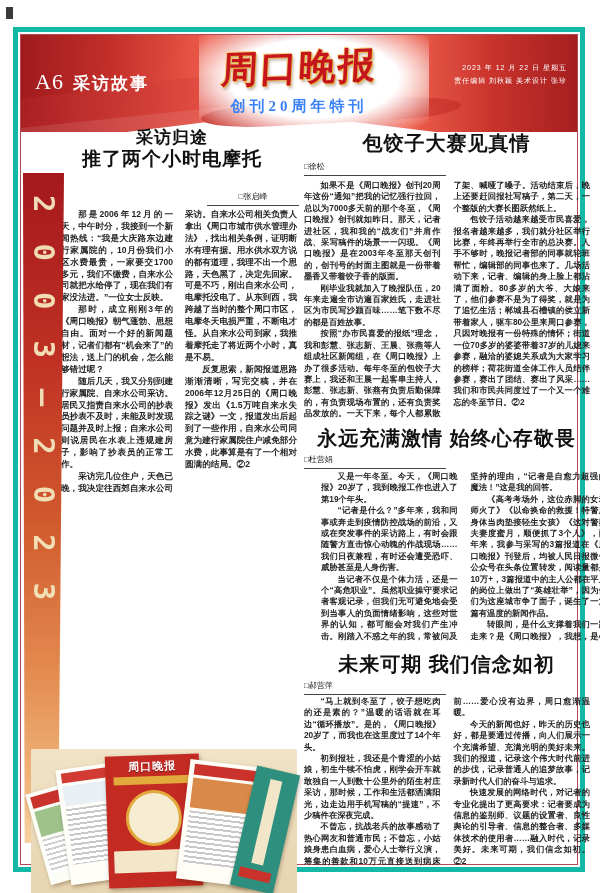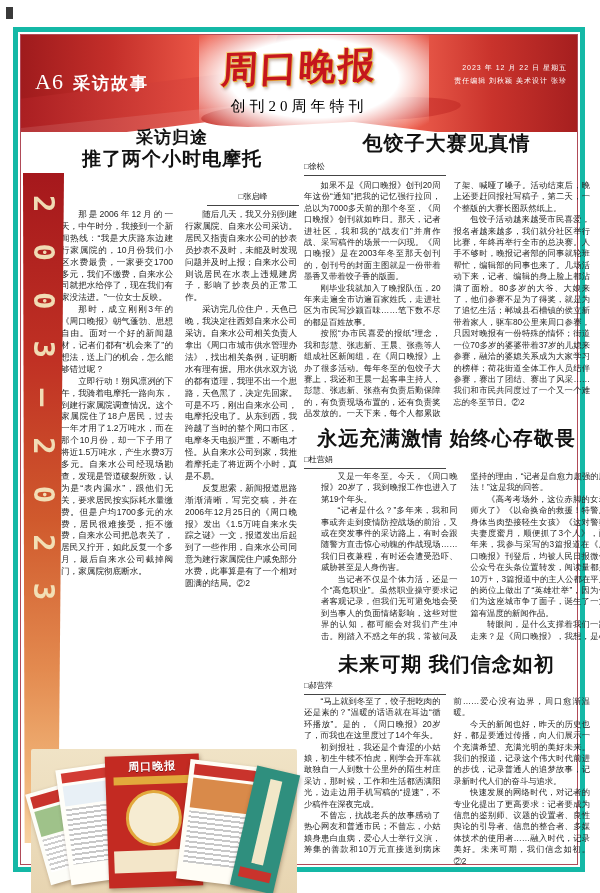--- a/index.html
+++ b/index.html
@@ -26,37 +26,37 @@
   .hdr-white { position:absolute; left:178px; top:0; width:230px; height:97px; z-index:2;
     background:radial-gradient(ellipse at 50% 45%, #fff 52%, rgba(255,255,255,0) 92%); }
   .section-label { position:absolute; left:14px; top:34px; z-index:3; color:#fff; display:flex; align-items:baseline; gap:9px; }
   .section-code { font-family:"Liberation Serif", serif; font-size:22px; letter-spacing:1px; }
   .section-name { font-size:17px; font-weight:bold; letter-spacing:2px; }
   .masthead { position:absolute; left:50%; top:8px; transform:translateX(-50%) rotate(-2deg) skewX(-5deg);
     z-index:3; font-family:"DejaVu Serif", serif; font-weight:bold; font-size:37px; letter-spacing:2px;
     color:#c5161d; white-space:nowrap;
     text-shadow:1px 1px 0 #e8b43a, -1px -1px 0 #f3cf7a, 2px 3px 3px rgba(90,40,0,.35); }
   .edition-sub { position:absolute; left:50%; top:62px; transform:translateX(-50%); z-index:3;
-    font-size:15px; font-weight:normal; letter-spacing:4px; color:#000000; white-space:nowrap;
+    font-size:15px; font-weight:bold; letter-spacing:4px; color:#3b82f6; white-space:nowrap;
     font-family:"Liberation Serif", serif; }
   .dateblock { position:absolute; right:10px; top:26px; z-index:3; text-align:right;
     color:#fff; font-size:7px; line-height:13px; letter-spacing:1px; }
 
   
   .side-banner { position:absolute; left:2px; top:138px; width:41px; height:670px; z-index:1;
     background:linear-gradient(180deg,#a5181c 0%,#c03124 28%,#d05a2d 52%,#e38a4f 74%,#f0b377 90%,#f7d3a2 100%);
     clip-path:polygon(0 0,100% 0,86% 100%,4% 100%); }
   .side-banner-text { position:absolute; left:4px; top:22px; writing-mode:vertical-rl; text-orientation:sideways;
     font-family:"DejaVu Sans Mono", monospace; font-weight:bold; font-size:29px; letter-spacing:31px;
     color:#f4e6bd; opacity:.95; }
 
   
   .headline { position:absolute; text-align:center; font-weight:bold; color:#111; line-height:1.2; letter-spacing:1px; }
   .byline { position:absolute; font-size:8px; color:#111; padding-bottom:3px; border-bottom:1.5px solid #444; }
-  .body-cols { position:absolute; overflow:hidden; text-align:justify; color:#262626; }
+  .body-cols { position:absolute; overflow:hidden; text-align:justify; color:#262626;font-weight:bold; }
   .body-cols p { text-indent:2em; }
   
   .a1-hl { left:25px; top:93px; width:252px; font-size:17px; }
   .a1-hl .l2 { font-size:19px; }
   .a1-by { left:186px; top:156px; width:92px; text-align:center; }
   .a1-body { left:40px; top:174px; width:236px; height:540px;
     column-count:2; column-gap:12px; font-size:8.6px; line-height:11.9px; }
   
   .a2-hl { left:282px; top:96px; width:287px; font-size:20px; }
   .a2-by { left:283px; top:126px; width:142px; }
@@ -130,21 +130,20 @@
     </div>
 
     <div class="headline a1-hl">
       <div>采访归途</div>
       <div class="l2">推了两个小时电摩托</div>
     </div>
     <div class="byline a1-by">□张启峰</div>
     <div class="body-cols a1-body">
       <p>那是2006年12月的一天，中午时分，我接到一个新闻热线：“我是大庆路东边建行家属院的，10月份我们小区水费最贵，一家要交1700多元，我们不缴费，自来水公司就把水给停了，现在我们有家没法进。”一位女士反映。</p>
       <p>那时，成立刚刚3年的《周口晚报》朝气蓬勃、思想自由。面对一个好的新闻题材，记者们都有“机会来了”的想法，送上门的机会，怎么能够错过呢？</p>
-      <p>立即行动！朔风凛冽的下午，我骑着电摩托一路向东，到建行家属院调查情况。这个家属院住了18户居民，过去一年才用了1.2万吨水，而在那个10月份，却一下子用了将近1.5万吨水，产生水费3万多元。自来水公司经现场勘查，发现是管道破裂所致，认为是“表内漏水”，跟他们无关，要求居民按实际耗水量缴费。但是户均1700多元的水费，居民很难接受，拒不缴费，自来水公司把总表关了，居民又拧开，如此反复一个多月，最后自来水公司截掉阀门，家属院彻底断水。</p>
       <p>随后几天，我又分别到建行家属院、自来水公司采访。居民又指责自来水公司的抄表员抄表不及时，未能及时发现问题并及时上报；自来水公司则说居民在水表上违规建房子，影响了抄表员的正常工作。</p>
       <p>采访完几位住户，天色已晚，我决定往西郊自来水公司采访。自来水公司相关负责人拿出《周口市城市供水管理办法》，找出相关条例，证明断水有理有据。用水供水双方说的都有道理，我理不出一个思路，天色黑了，决定先回家。可是不巧，刚出自来水公司，电摩托没电了。从东到西，我跨越了当时的整个周口市区，电摩冬天电损严重，不断电才怪。从自来水公司到家，我推着摩托走了将近两个小时，真是不易。</p>
       <p>反复思索，新闻报道思路渐渐清晰，写完交稿，并在2006年12月25日的《周口晚报》发出《1.5万吨自来水失踪之谜》一文，报道发出后起到了一些作用，自来水公司同意为建行家属院住户减免部分水费，此事算是有了一个相对圆满的结局。②2</p>
     </div>
 
     <div class="headline a2-hl">包饺子大赛见真情</div>
     <div class="byline a2-by">□徐松</div>
     <div class="body-cols a2-body">
       <p>如果不是《周口晚报》创刊20周年这份“通知”把我的记忆强行拉回，总以为7000多天前的那个冬至，《周口晚报》创刊就如昨日。那天，记者进社区，我和我的“战友们”并肩作战、采写稿件的场景一一闪现。《周口晚报》是在2003年冬至那天创刊的，创刊号的封面主图就是一份带着墨香又带着饺子香的版面。</p>
       <p>刚毕业我就加入了晚报队伍，20年来走遍全市访遍百家姓氏，走进社区为市民写沙颍百味……笔下数不尽的都是百姓故事。</p>

